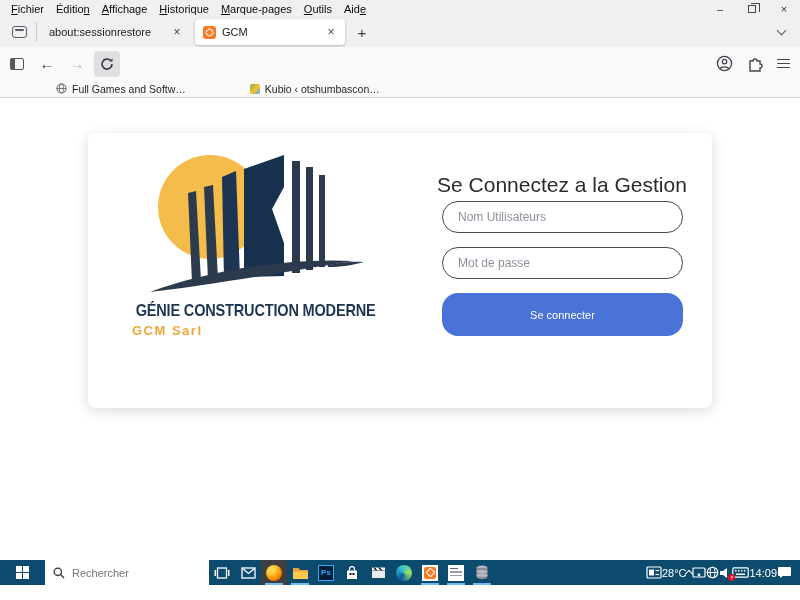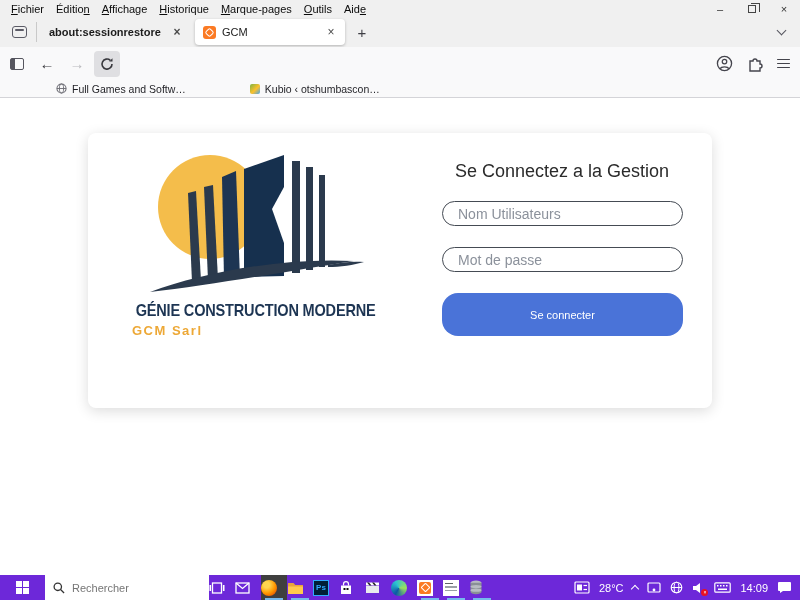--- a/index.html
+++ b/index.html
@@ -19,21 +19,21 @@
   .restore-box::before { content:""; position:absolute; left:2px; top:-3px; width:8px; height:8px;
              border:1px solid #444; border-bottom:none; border-left:none; }
 
   .tabbar { position:absolute; top:17px; left:0; right:0; height:30px; background:#f0f0f0;
             display:flex; align-items:center; }
   .ffview { width:30px; height:24px; margin-left:4px; display:flex; align-items:center; justify-content:center; border-radius:4px; }
   .ffview-glyph { width:15px; height:12px; border:1.5px solid #5b5b66; border-radius:3px; position:relative; }
   .ffview-glyph::before { content:""; position:absolute; top:2px; left:2px; right:2px; height:2px; background:#5b5b66; border-radius:1px; }
   .tab-sep { width:1px; height:20px; background:#c9c9c9; margin:0 2px; }
   .tab { height:26px; display:flex; align-items:center; font-size:11px; color:#1b1b1b; position:relative; }
-  .tab-inactive { width:152px; padding:0 6px 0 10px;font-weight:bold; }
+  .tab-inactive { width:152px; padding:0 6px 0 10px; }
   .tab-active { width:150px; margin-left:4px; background:#fff; border-radius:4px;
                 box-shadow:0 1px 3px rgba(0,0,0,.25); padding:0 6px 0 8px; }
   .tab-title { flex:1; white-space:nowrap; overflow:hidden; }
   .tab-close { width:16px; height:16px; display:flex; align-items:center; justify-content:center;
                font-size:12px; color:#4b4b4b; border-radius:3px; }
   .favicon-xampp { width:13px; height:13px; background:#fb7a24; border-radius:3px; margin-right:6px; position:relative; flex:none; }
   .favicon-xampp::before { content:""; position:absolute; inset:3px; border:1.5px solid #fff; border-radius:2px; transform:rotate(45deg); }
   .newtab { width:26px; height:24px; margin-left:4px; display:flex; align-items:center; justify-content:center;
             font-size:15px; color:#3e3e44; border-radius:4px; }
   .alltabs { position:absolute; right:8px; top:22px; width:22px; height:20px; display:flex; align-items:center; justify-content:center; }
@@ -65,57 +65,57 @@
 
   
   .content { position:absolute; top:99px; left:0; right:0; bottom:25px; background:#fff; }
   .card { position:absolute; left:88px; top:34px; width:624px; height:275px; background:#fff;
           border-radius:8px; box-shadow:0 3px 14px rgba(0,0,0,.14); }
   .logo-wrap { position:absolute; left:44px; top:12px; width:244px; text-align:left; }
   .logo-line1 { font-size:15px; font-weight:700; color:#1d3553; letter-spacing:-0.2px;
                 transform:scale(0.97,1.12); margin-top:2px; white-space:nowrap; }
   .logo-line2 { font-size:13px; font-weight:700; color:#eda836; letter-spacing:1.5px; margin-top:5px; }
   .form-col { position:absolute; left:354px; top:0; width:241px; }
-  .login-heading { position:absolute; top:28px; left:-55px; width:350px; text-align:center;
-                   font-size:18px; color:#2b2b2b; }
-  .pill-input { position:absolute; left:0; width:241px; height:25px; border:1px solid #454b54;
-                border-radius:18px; padding:0 15px; font-size:14px; color:#23262b; background:#fff;
+  .login-heading { position:absolute; top:40px; left:-55px; width:350px; text-align:center;
+                   font-size:21px; color:#2b2b2b; }
+  .pill-input { position:absolute; left:0; width:241px; height:32px; border:1px solid #454b54;
+                border-radius:18px; padding:0 15px; font-size:12px; color:#23262b; background:#fff;
                 font-family:"Liberation Sans", sans-serif; outline:none; }
   .pill-input::placeholder { color:#8b919b; }
   #input-user { top:68px; }
   #input-pass { top:114px; }
   .submit-btn { position:absolute; top:160px; left:0; width:241px; height:43px; background:#4a73d8;
                 border:none; border-radius:16px; color:#fff; font-size:11px; cursor:pointer;
                 font-family:"Liberation Sans", sans-serif; }
 
   
-  .taskbar { position:absolute; left:0; right:0; bottom:0; height:25px; background:#6d28d9;
+  .taskbar { position:absolute; left:0; right:0; bottom:15px; height:25px; background:#0c4a6e;
              display:flex; align-items:stretch; }
   .start-btn { width:45px; display:flex; align-items:center; justify-content:center; }
   .win-logo { display:grid; grid-template-columns:6px 6px; grid-template-rows:6px 6px; gap:1px; }
   .win-logo span { background:#fff; }
   .tb-search { width:164px; background:#fff; display:flex; align-items:center; padding:0 8px; gap:7px; }
   .tb-search input { border:none; outline:none; font-size:11px; color:#333; width:110px;
                      font-family:"Liberation Sans", sans-serif; background:transparent; }
-  .tb-cell { width:26px; display:flex; align-items:center; position:relative; }
+  .tb-cell { width:26px; display:flex; align-items:center; justify-content:center; position:relative; }
   .tb-cell.active { background:#3f3f3f; }
   .tb-cell.running::after { content:""; position:absolute; bottom:0; left:4px; right:4px; height:2px; background:#76b9ed; }
   .firefox-ball { width:16px; height:16px; border-radius:50%;
                   background:radial-gradient(circle at 35% 30%, #ffd54f 0 20%, #ff9800 55%, #e65100 85%); }
   .edge-ball { width:16px; height:16px; border-radius:50%;
                background:conic-gradient(from 210deg, #0c59a4, #2bc3d2, #9be15d, #0c59a4); }
   .ps-sq { width:16px; height:16px; background:#001e36; border:1px solid #31a8ff; color:#31a8ff;
            font-size:8px; font-weight:700; display:flex; align-items:center; justify-content:center; }
   .xampp-sq { width:16px; height:16px; background:#fff; display:flex; align-items:center; justify-content:center; }
   .xampp-sq .inner { width:12px; height:12px; background:#fb7a24; border-radius:2px; position:relative; }
   .xampp-sq .inner::before { content:""; position:absolute; inset:2.5px; border:1.5px solid #fff; border-radius:1px; transform:rotate(45deg); }
   .editor-sq { width:16px; height:16px; background:#fff; padding:3px 2px; display:flex; flex-direction:column; gap:2px; }
   .editor-sq span { display:block; height:1.5px; background:#9aa0a6; }
   .editor-sq span:first-child { background:#5f6368; width:70%; }
-  .tray { margin-left:auto; display:flex; align-items:center; gap:9px; padding-right:8px; color:#fff;justify-content:center; }
+  .tray { margin-left:auto; display:flex; align-items:center; padding-right:8px; color:#fff;justify-content:center; }
   .tray-text { font-size:11px; color:#fff; }
   .chev-up { width:6px; height:6px; border-left:1.5px solid #fff; border-top:1.5px solid #fff; transform:rotate(45deg); margin-top:3px; }
   .speaker-wrap { position:relative; display:flex; }
   .mute-badge { position:absolute; right:-3px; bottom:-2px; width:7px; height:7px; border-radius:50%;
                 background:#e81123; color:#fff; font-size:5px; display:flex; align-items:center; justify-content:center; }
 </style>
 </head>
 <body>
 
 <div id="screen">

